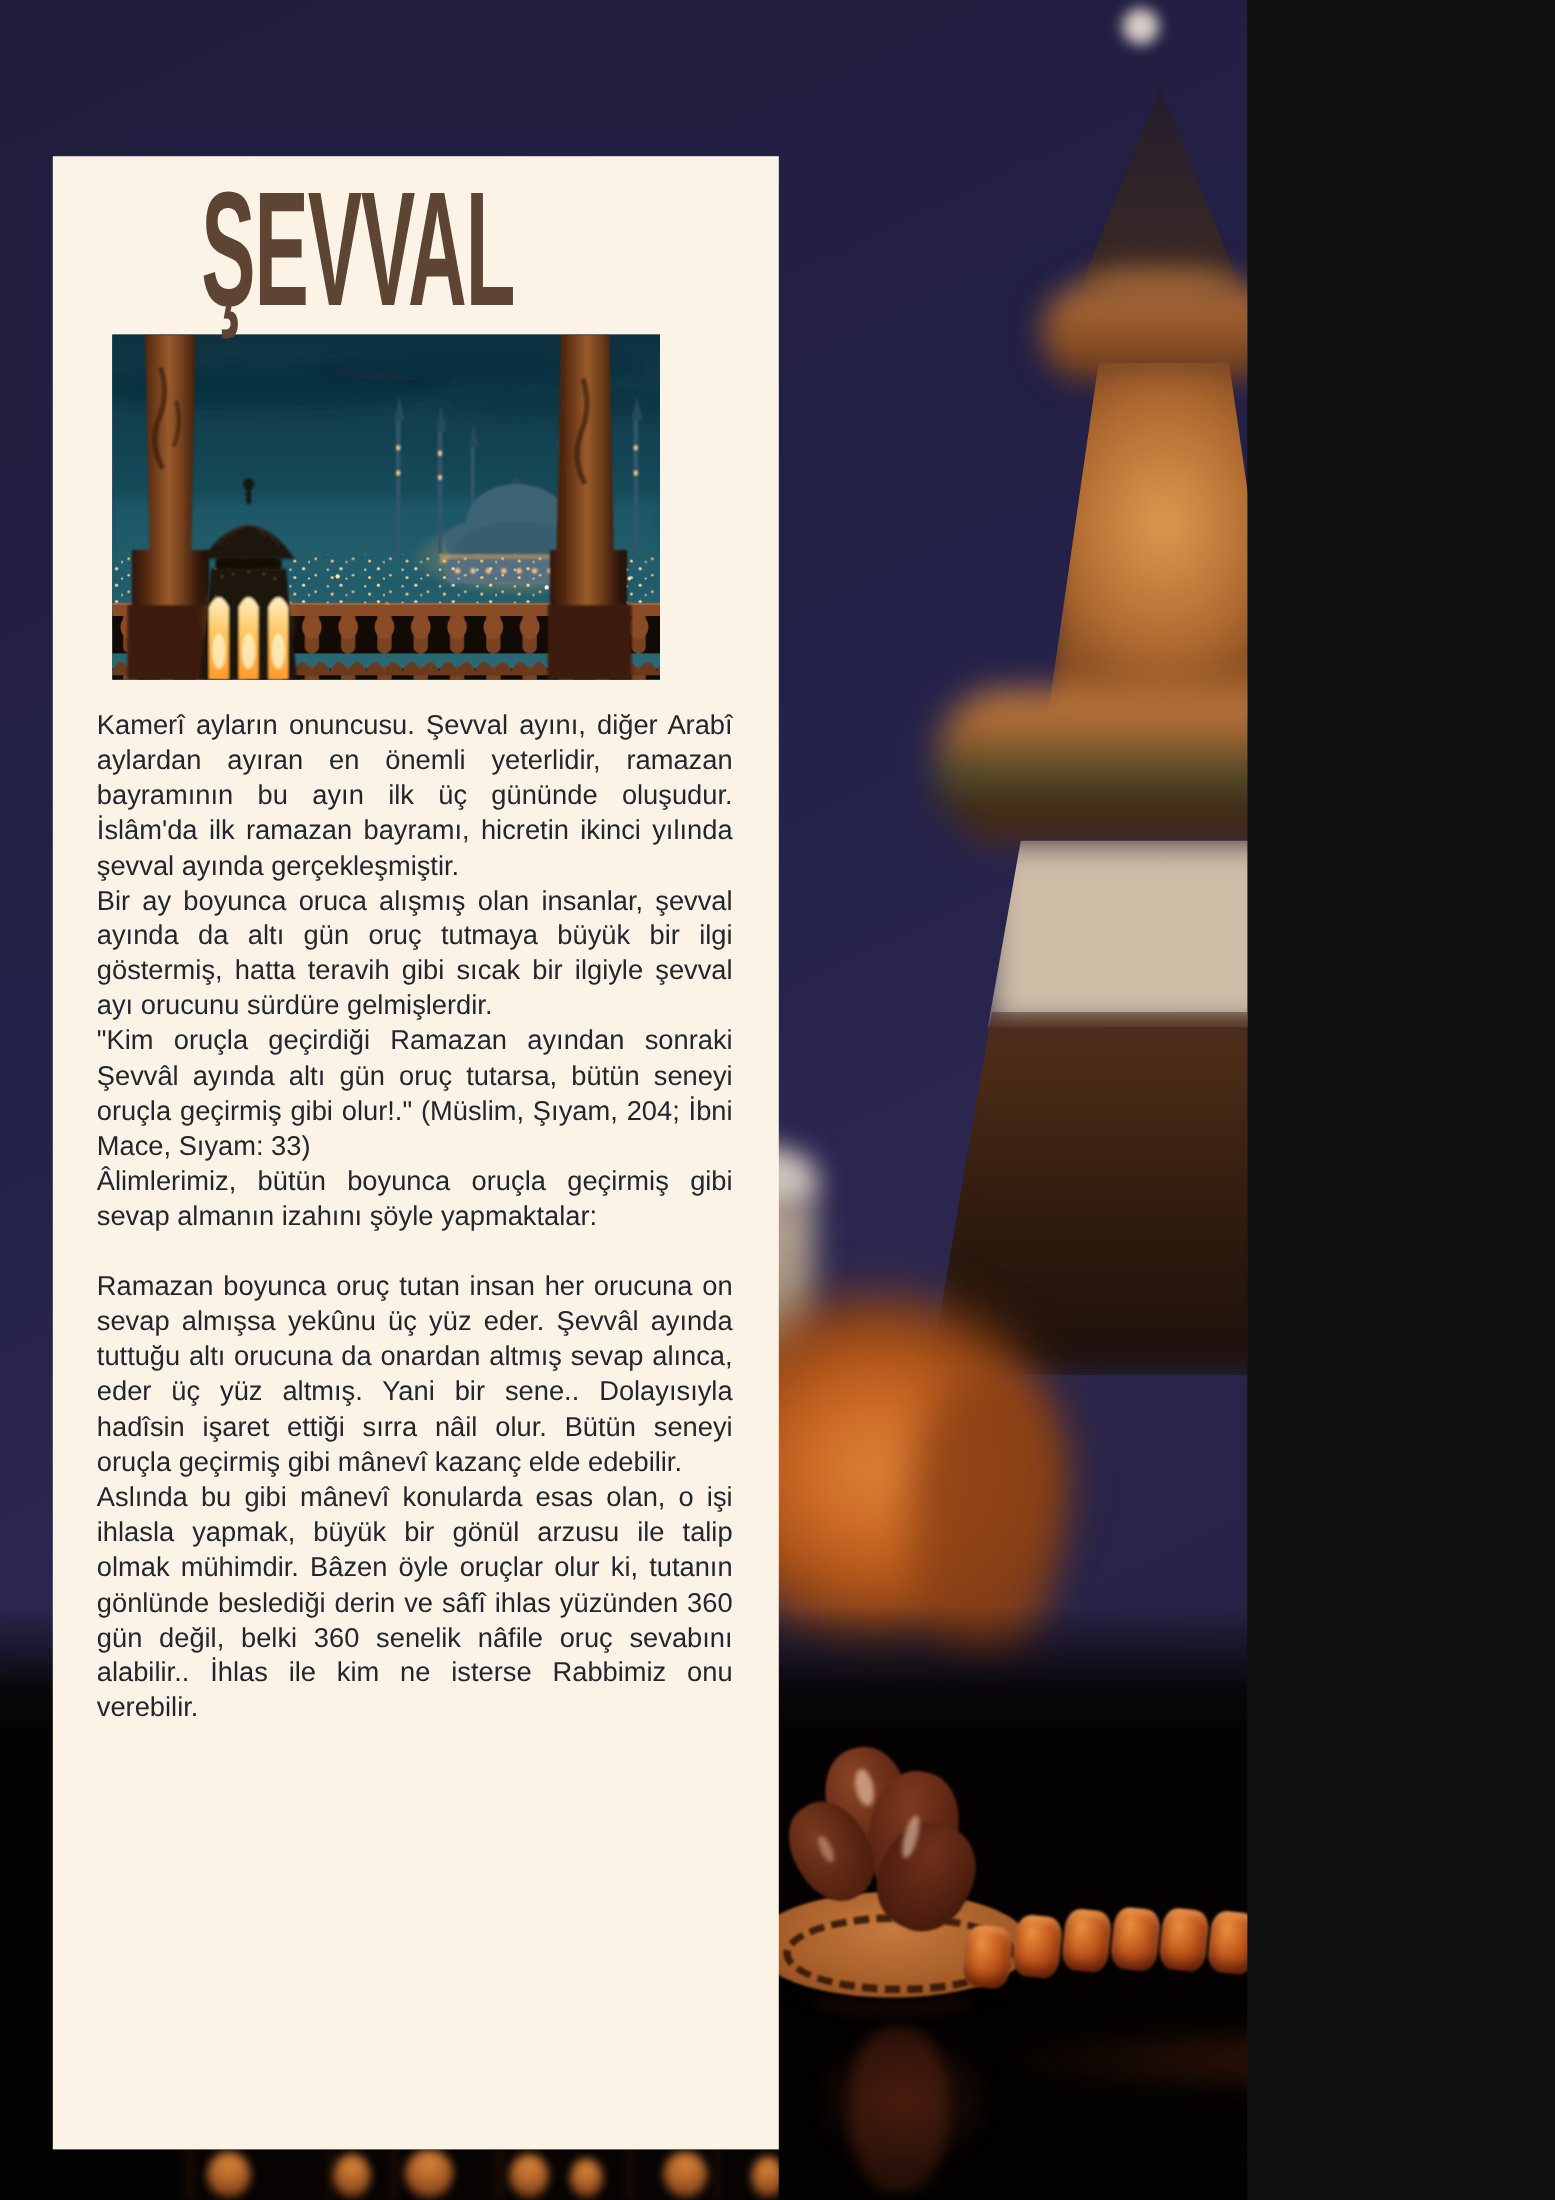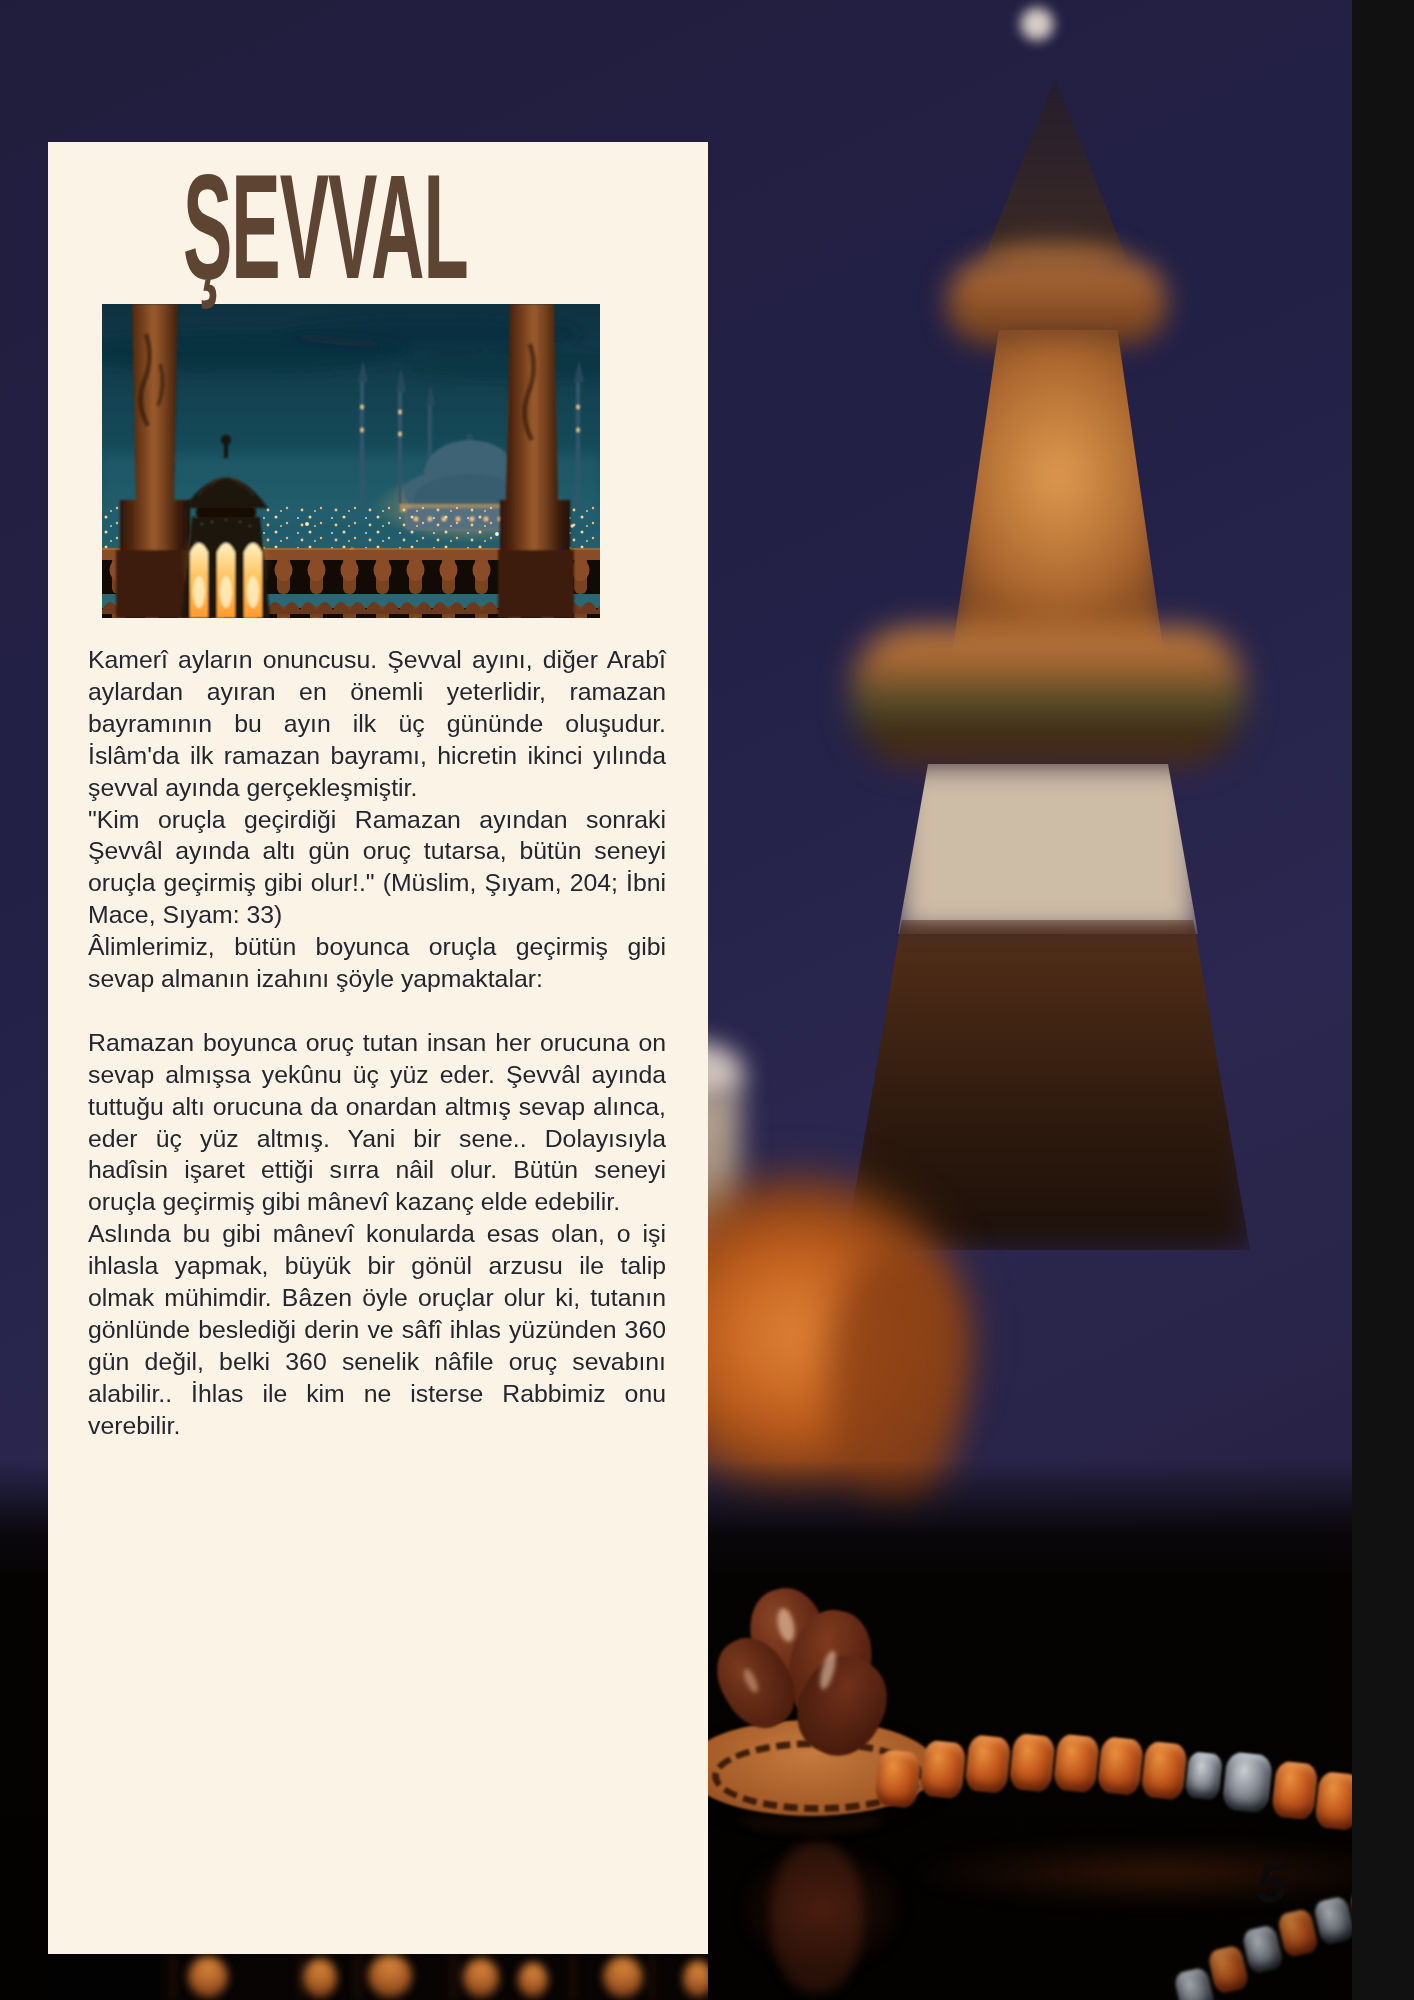--- a/index.html
+++ b/index.html
@@ -1,16 +1,16 @@
 <!DOCTYPE html>
 <html><head>
 <meta charset="utf-8">
 <style>
   html,body{margin:0;padding:0;background:#111;}
-  .page{position:relative;width:1352px;height:2000px;overflow:hidden;
+  .page{position:relative;width:1134px;height:2000px;overflow:hidden;
         font-family:"Liberation Sans","DejaVu Sans",sans-serif;}
   .abs{position:absolute;}
 
   
   .bg{position:absolute;inset:0;
       background:linear-gradient(155deg,#201d3c 0%,#242148 38%,#2b2750 60%,#282346 78%,#191530 100%);}
   .m-orb{left:1015px;top:2px;width:44px;height:44px;border-radius:50%;
       background:radial-gradient(circle,#d9cec7 0 30%,rgba(120,110,130,0) 72%);filter:blur(5px);}
   .m-cap{left:975px;top:78px;width:160px;height:186px;
       clip-path:polygon(50% 0,96% 100%,4% 100%);
@@ -346,20 +346,21 @@
             <circle cx="74" cy="92" r="1"></circle>
               <circle cx="24" cy="120" r="1"></circle>
               <circle cx="64" cy="118" r="1"></circle>
           </g>
         </g>
       </svg>
     </div>
 
     <div class="abs bodytext">
       <p>Kamerî ayların onuncusu. Şevval ayını, diğer Arabî aylardan ayıran en önemli yeterlidir, ramazan bayramının bu ayın ilk üç gününde oluşudur. İslâm'da ilk ramazan bayramı, hicretin ikinci yılında şevval ayında gerçekleşmiştir.</p>
+      <p>Bir ay boyunca oruca alışmış olan insanlar, şevval ayında da altı gün oruç tutmaya büyük bir ilgi göstermiş, hatta teravih gibi sıcak bir ilgiyle şevval ayı orucunu sürdüre gelmişlerdir.</p>
       <p>"Kim oruçla geçirdiği Ramazan ayından sonraki Şevvâl ayında altı gün oruç tutarsa, bütün seneyi oruçla geçirmiş gibi olur!." (Müslim, Şıyam, 204; İbni Mace, Sıyam: 33)</p>
       <p>Âlimlerimiz, bütün boyunca oruçla geçirmiş gibi sevap almanın izahını şöyle yapmaktalar:</p>
       <p class="gap-before">Ramazan boyunca oruç tutan insan her orucuna on sevap almışsa yekûnu üç yüz eder. Şevvâl ayında tuttuğu altı orucuna da onardan altmış sevap alınca, eder üç yüz altmış. Yani bir sene.. Dolayısıyla hadîsin işaret ettiği sırra nâil olur. Bütün seneyi oruçla geçirmiş gibi mânevî kazanç elde edebilir.</p>
       <p>Aslında bu gibi mânevî konularda esas olan, o işi ihlasla yapmak, büyük bir gönül arzusu ile talip olmak mühimdir. Bâzen öyle oruçlar olur ki, tutanın gönlünde beslediği derin ve sâfî ihlas yüzünden 360 gün değil, belki 360 senelik nâfile oruç sevabını alabilir.. İhlas ile kim ne isterse Rabbimiz onu verebilir.</p>
     </div>
   </div>
 
   <div class="abs pageno">5</div>
 </div>
 

